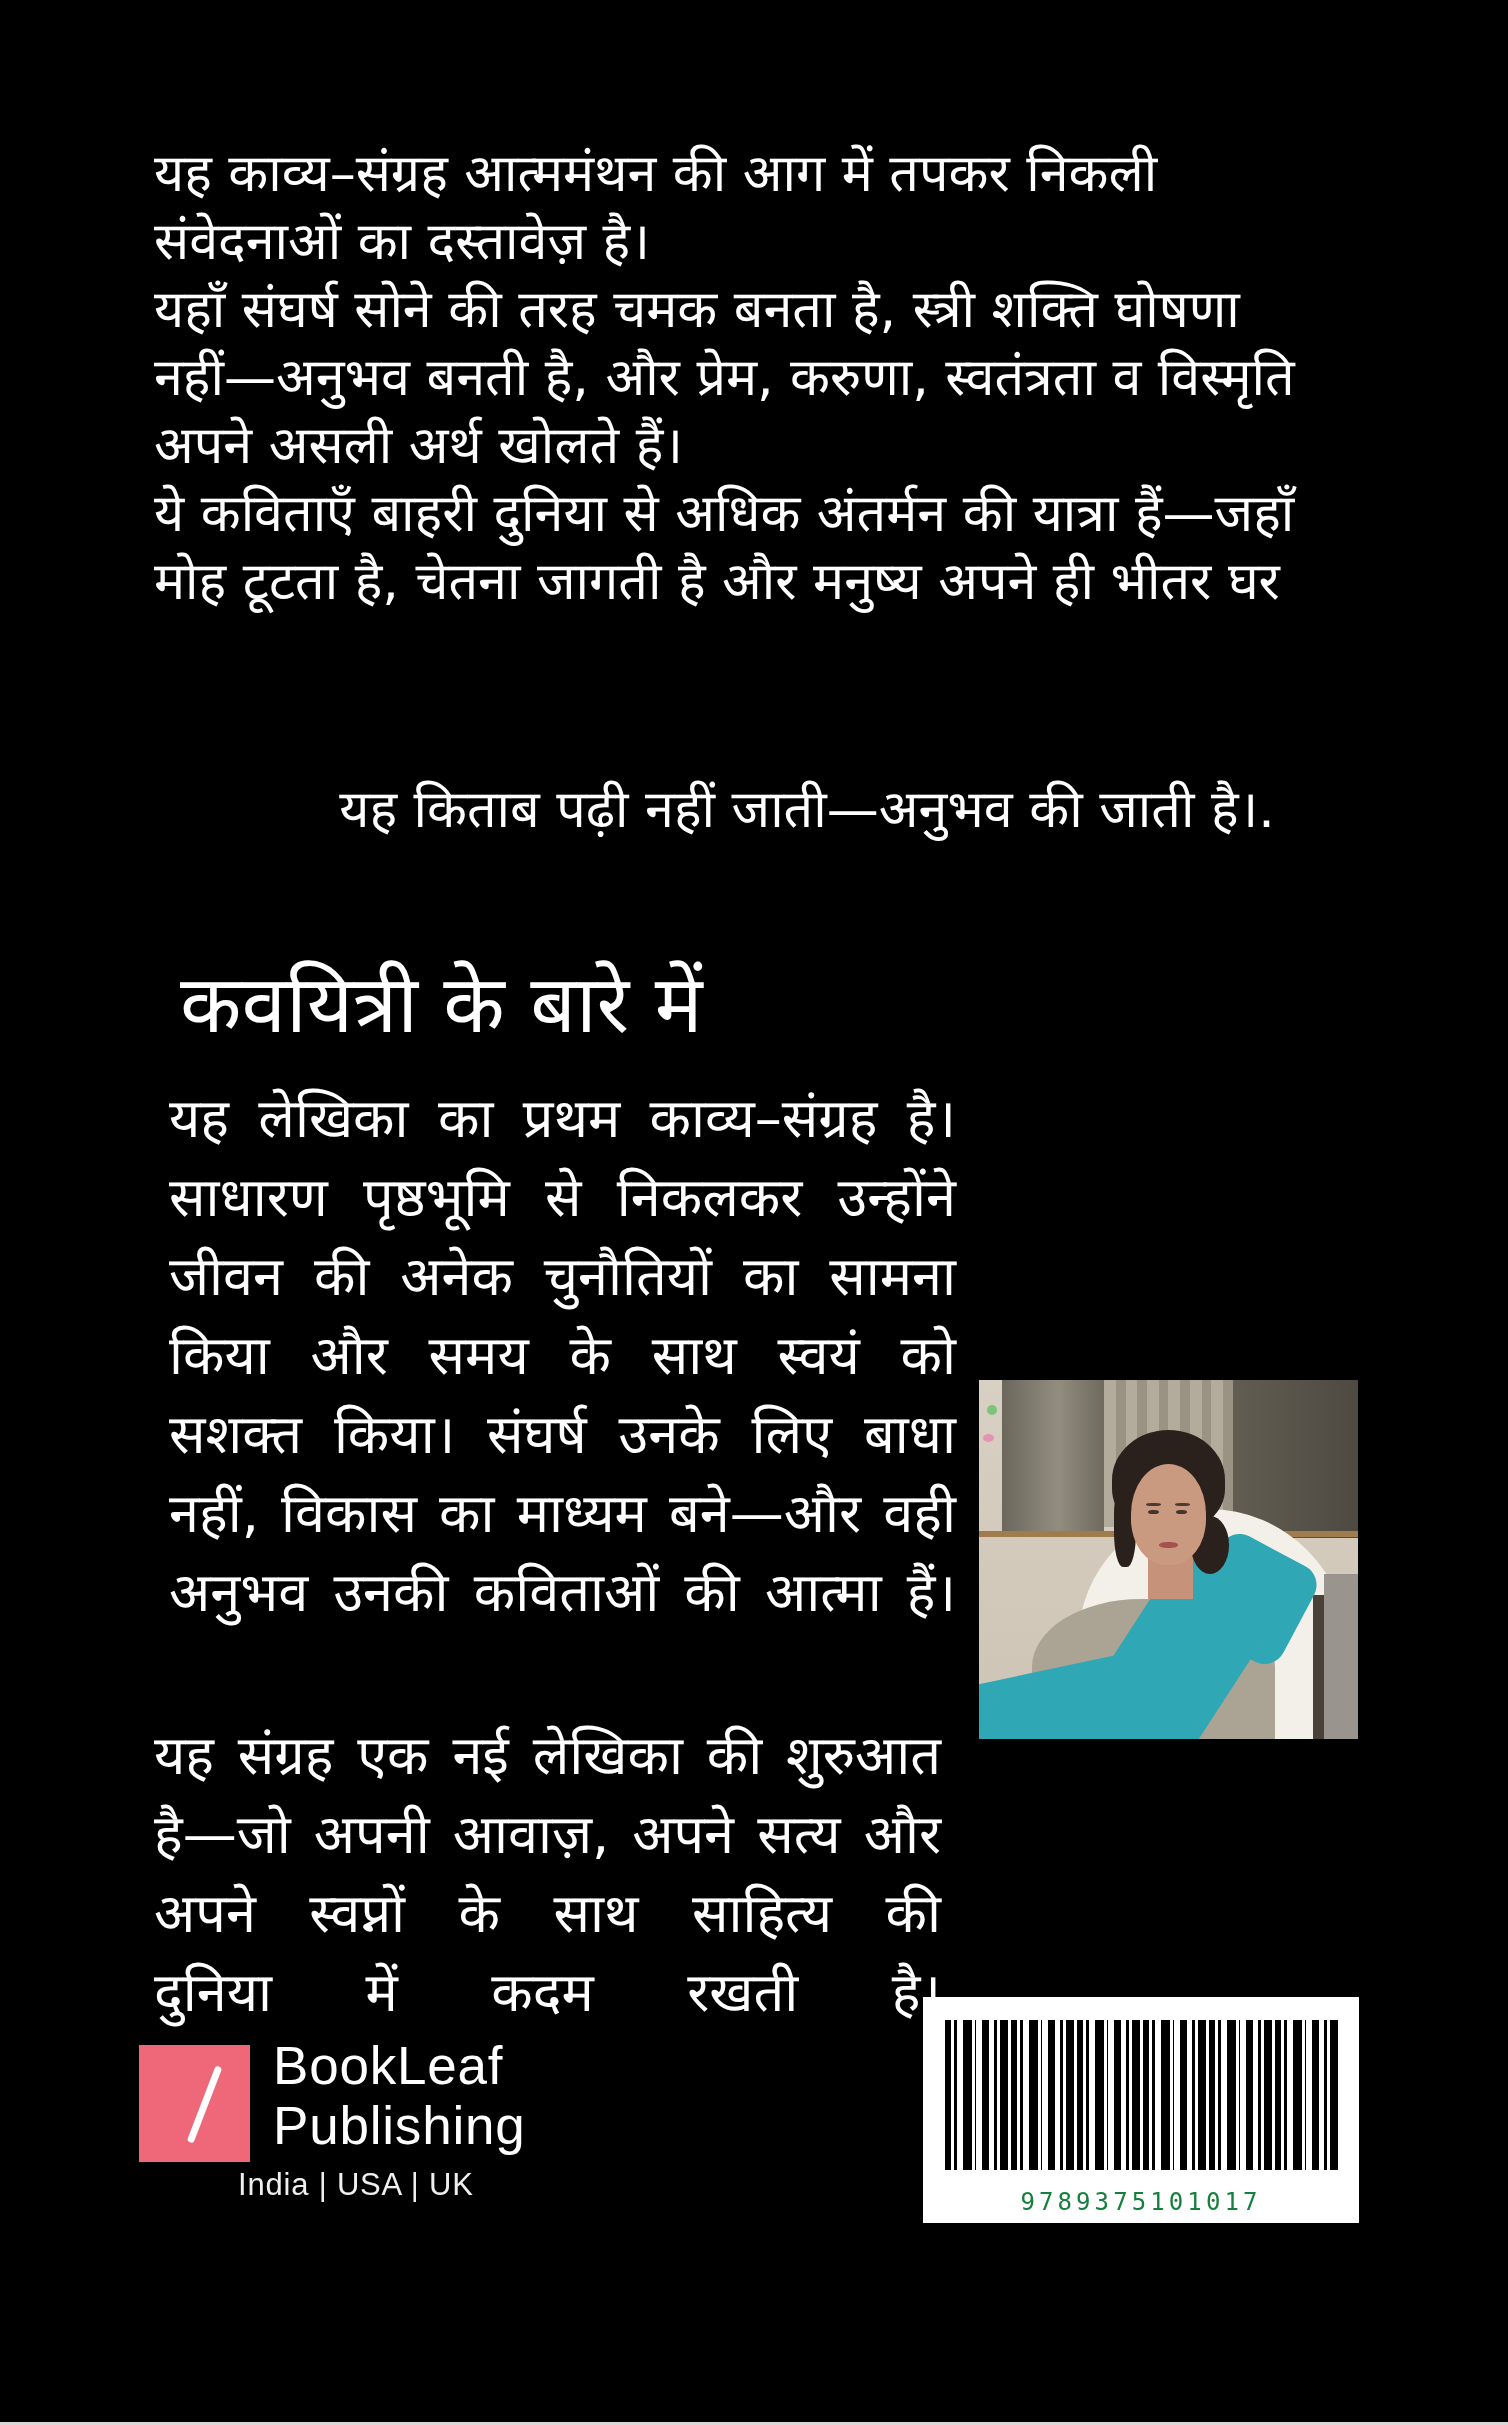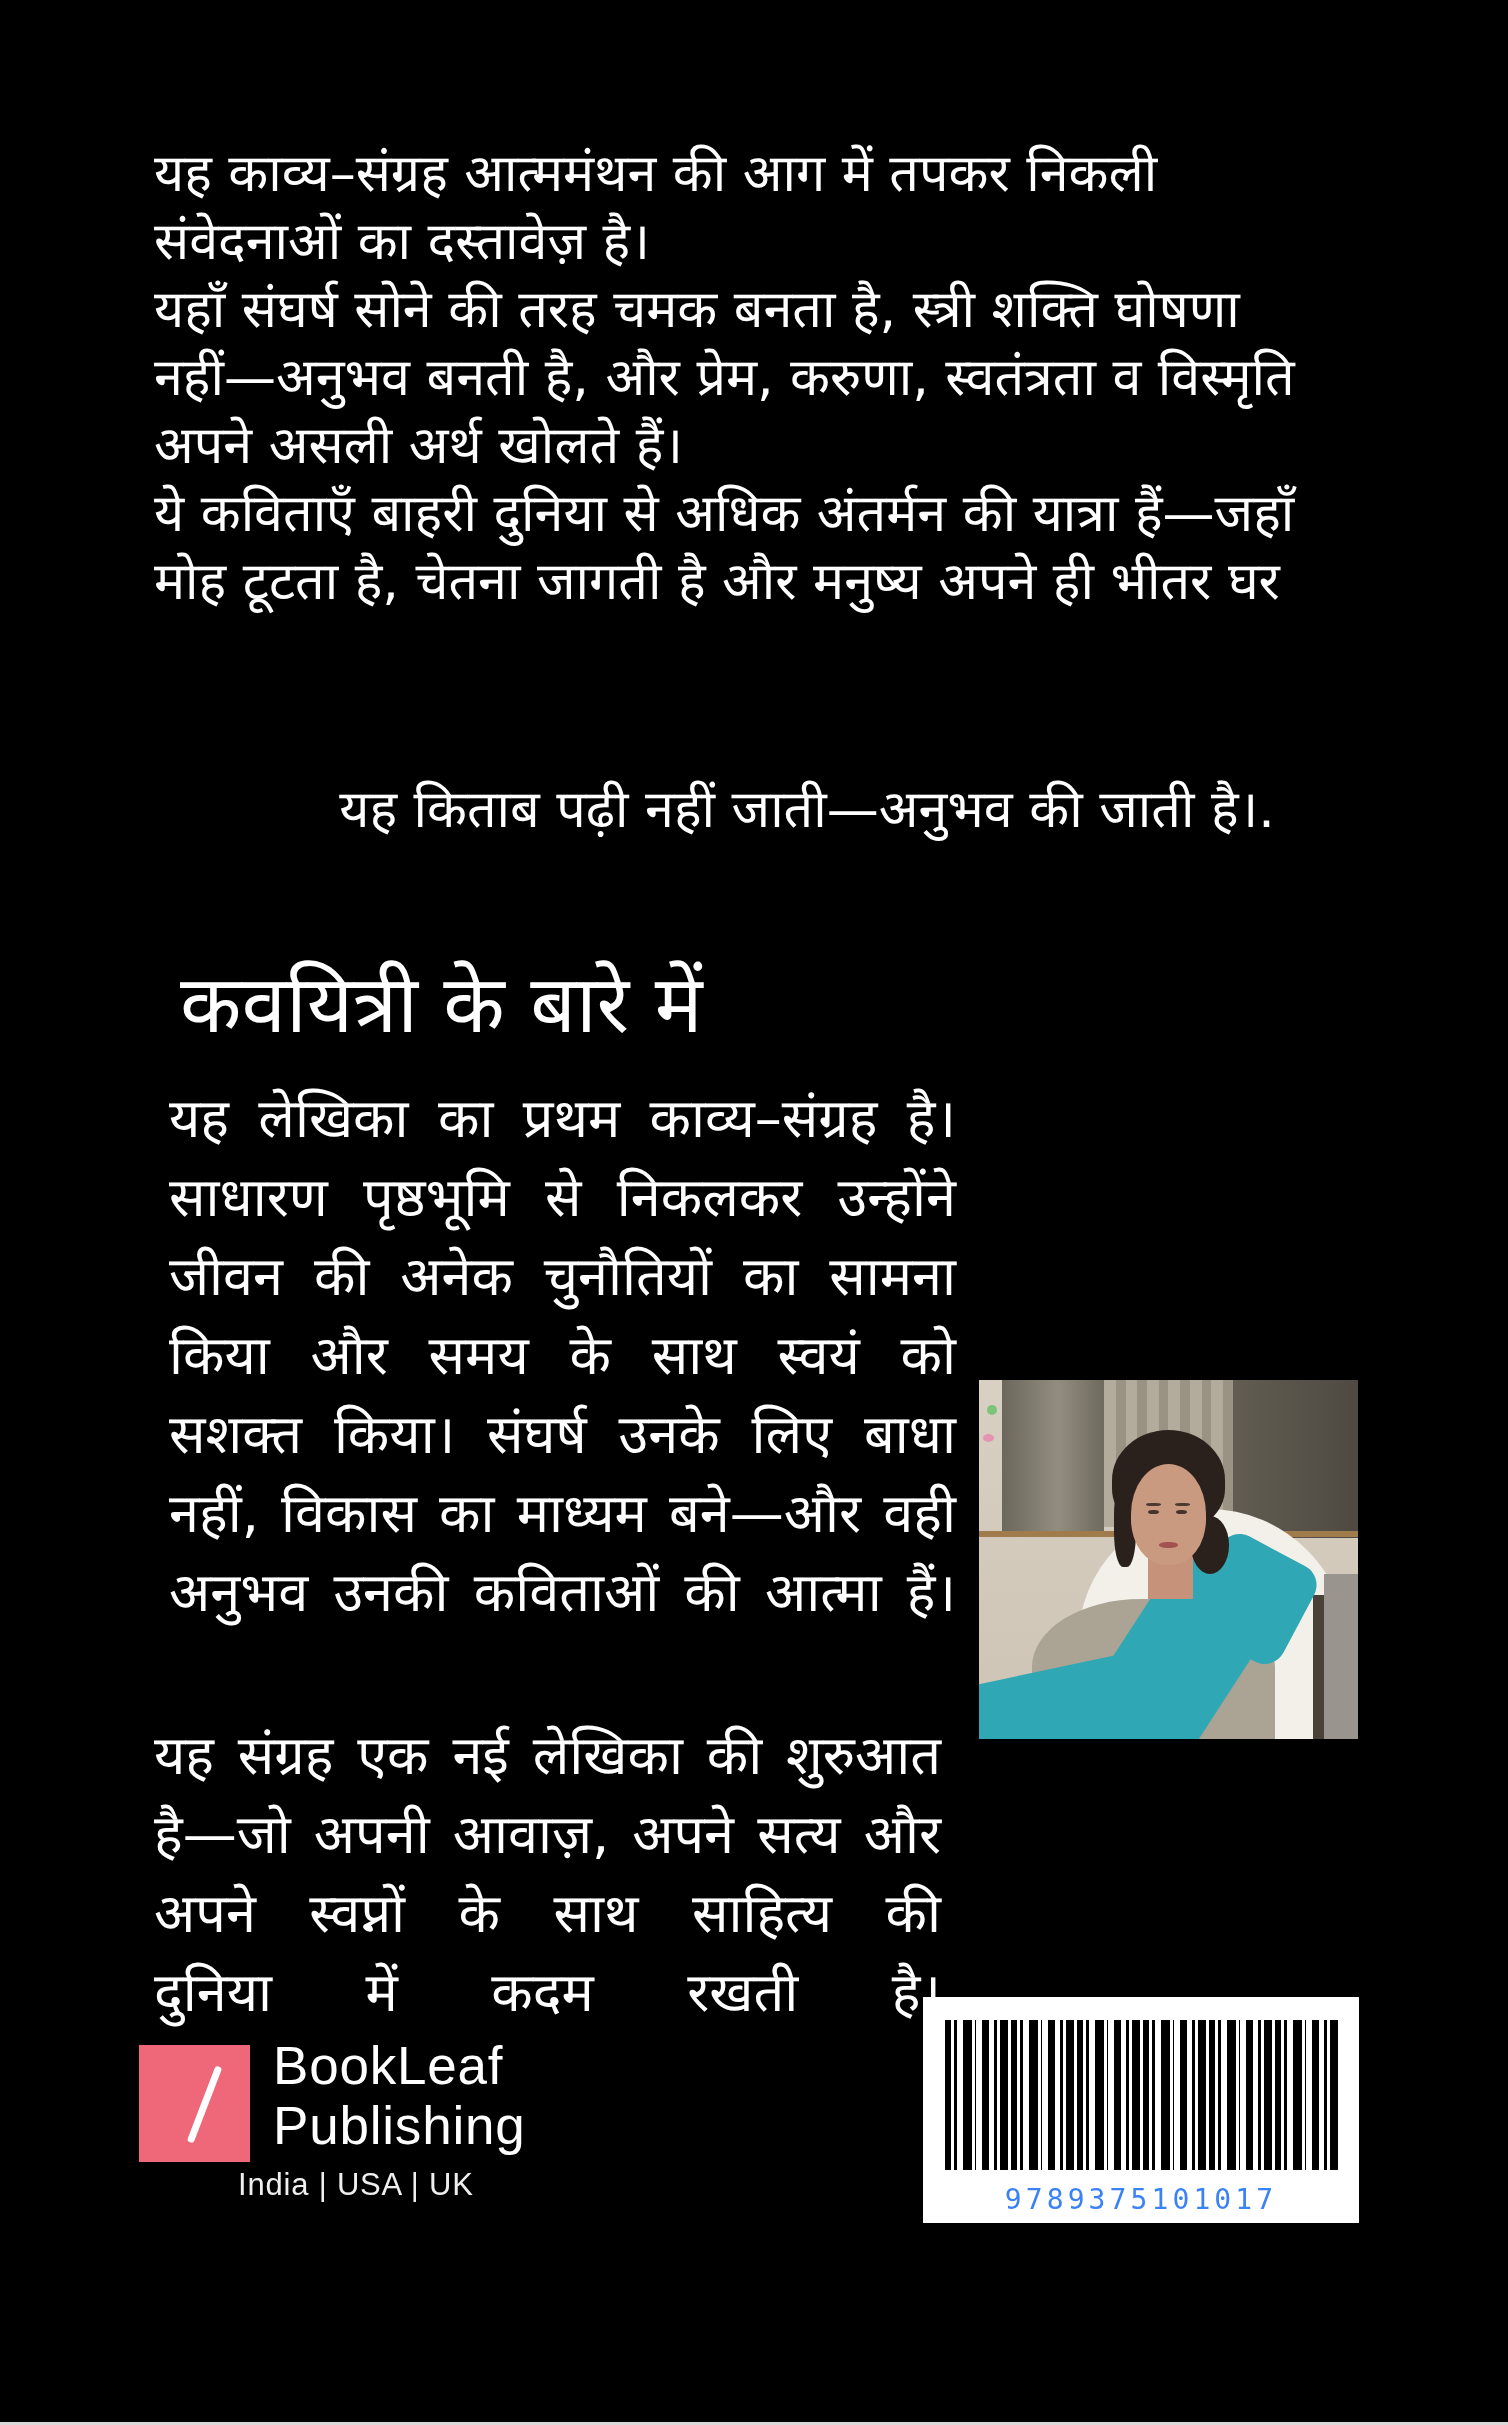--- a/index.html
+++ b/index.html
@@ -90,22 +90,22 @@
   
   .barcode{position:absolute;left:923px;top:1997px;width:436px;height:226px;
     background:var(--barcode_bg,#fff);}
   .bars{position:absolute;left:21.5px;right:21.5px;top:23px;height:150px;
     background:repeating-linear-gradient(90deg,
       #000 0 5.8px,#fff 5.8px 9px,#000 9px 11.6px,#fff 11.6px 18px,
       #000 18px 27px,#fff 27px 30px,#000 30px 31px,#fff 31px 37px,
       #000 37px 44px,#fff 44px 49px,#000 49px 52px,#fff 52px 55px,
       #000 55px 63px,#fff 63px 66px);}
   .isbn{position:absolute;left:0;right:0;bottom:6.6px;text-align:center;
-    color:#3b82f6;font-family:"DejaVu Sans Mono","Liberation Mono",monospace;
-    font-size:28px;letter-spacing:4.1px;}
+    color:#15803d;font-family:"DejaVu Sans Mono","Liberation Mono",monospace;
+    font-size:24px;letter-spacing:4.1px;}
 
   .bottom-edge{position:absolute;left:0;bottom:0;width:100%;height:4.1px;
     background:var(--bottom_edge,#d8d8d8);}
 </style>
 </head>
 <body>
 
 <div class="page">
 
   <div class="intro">

